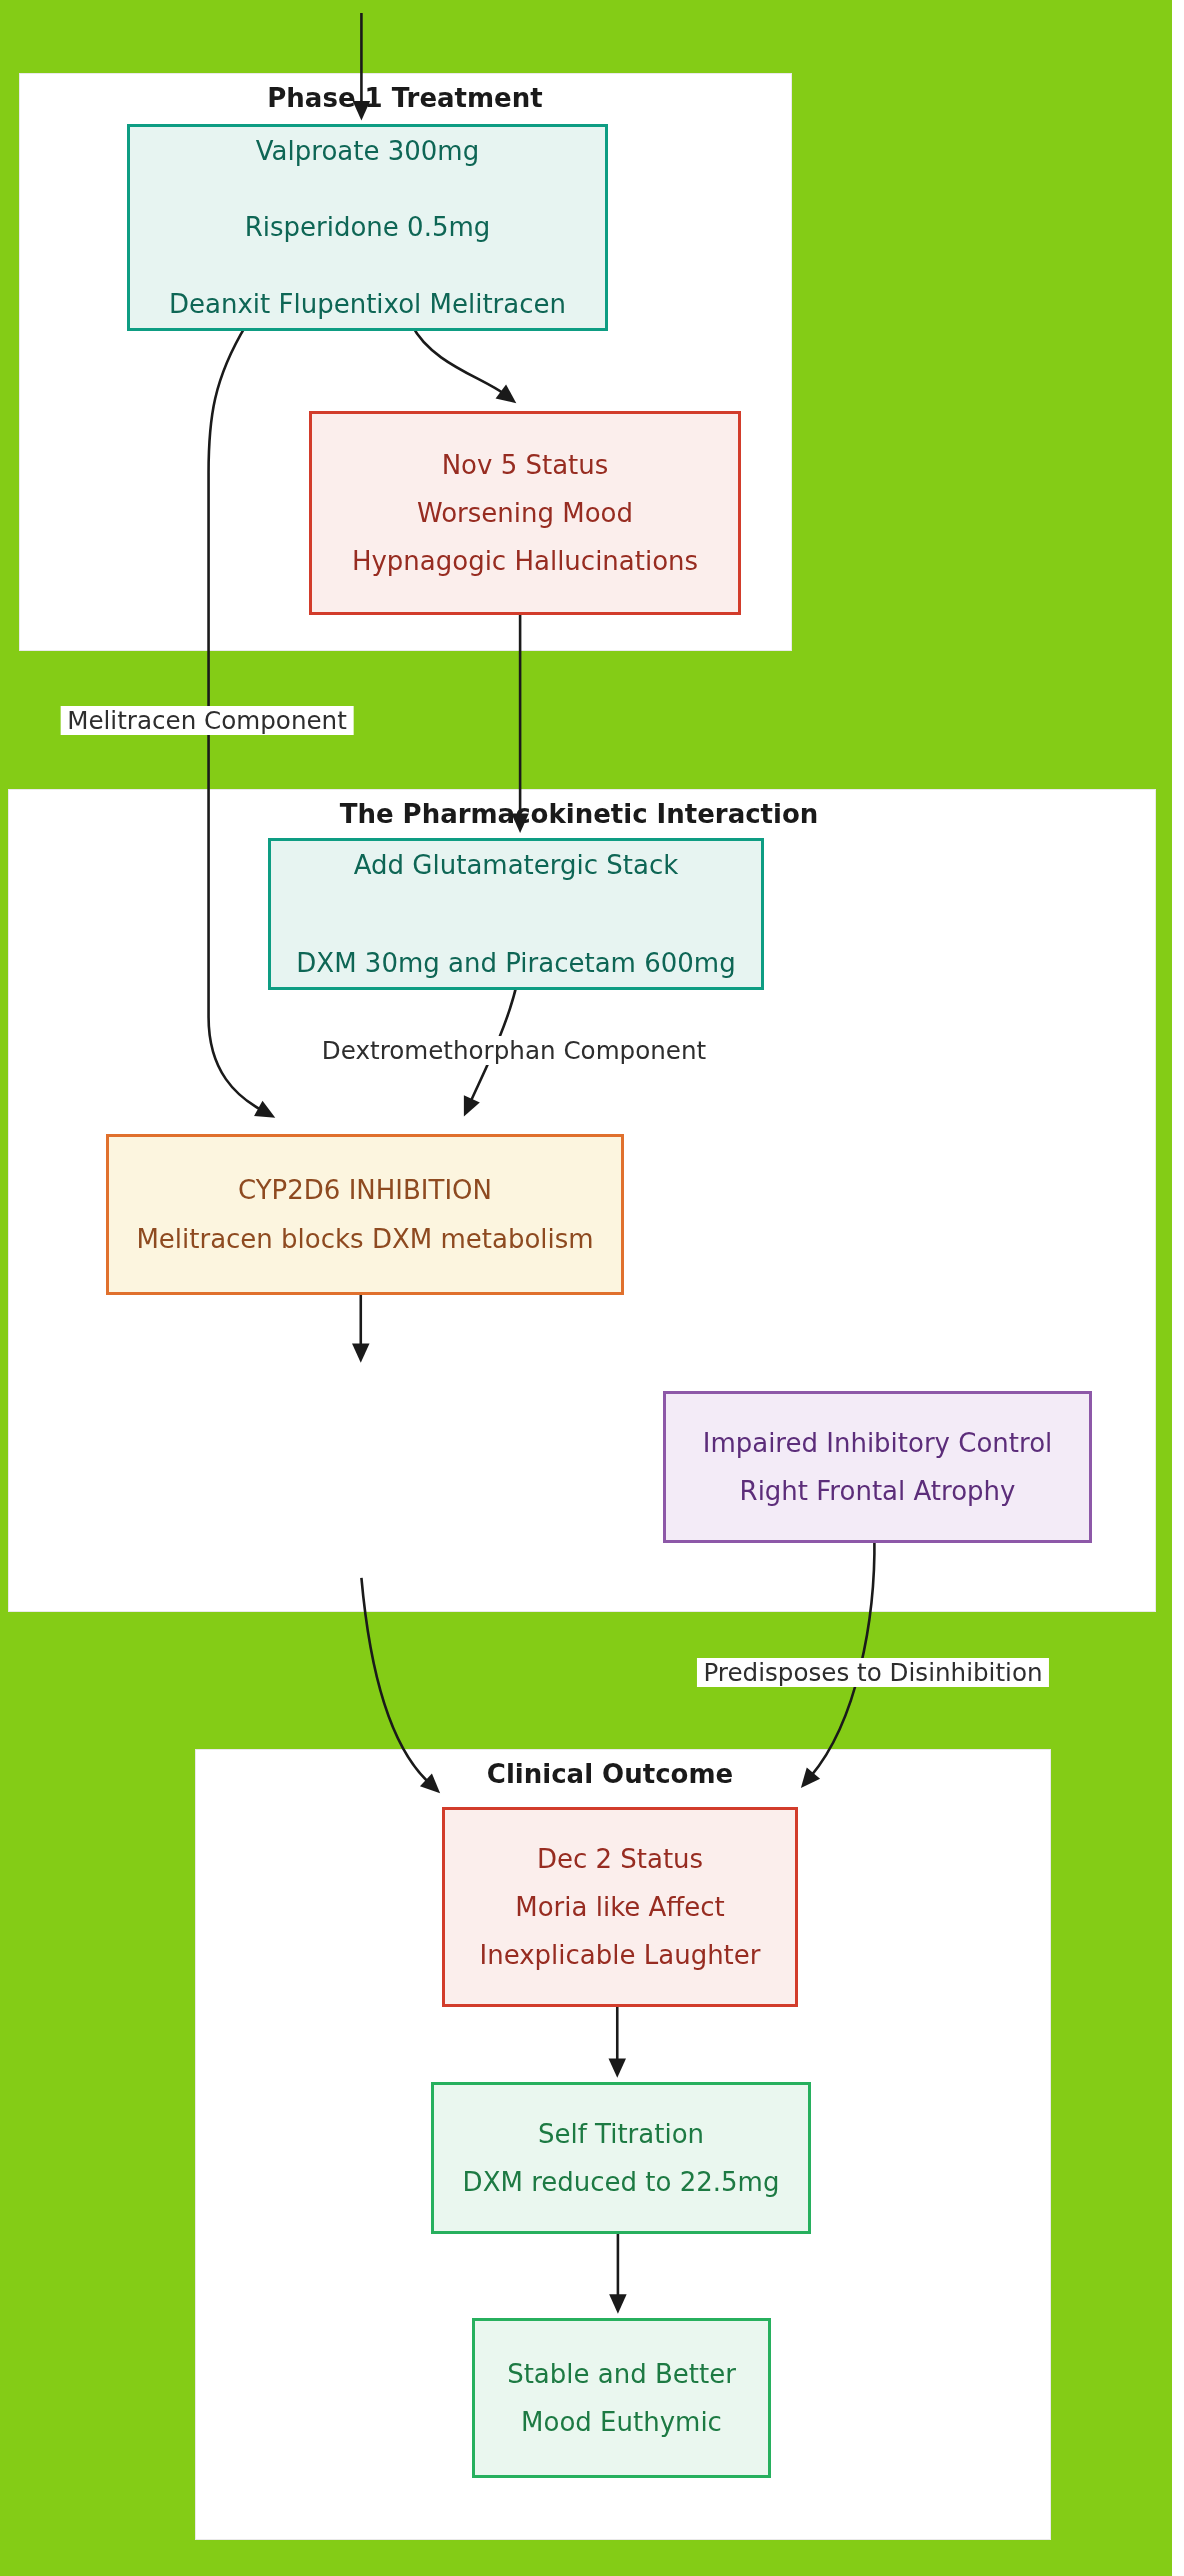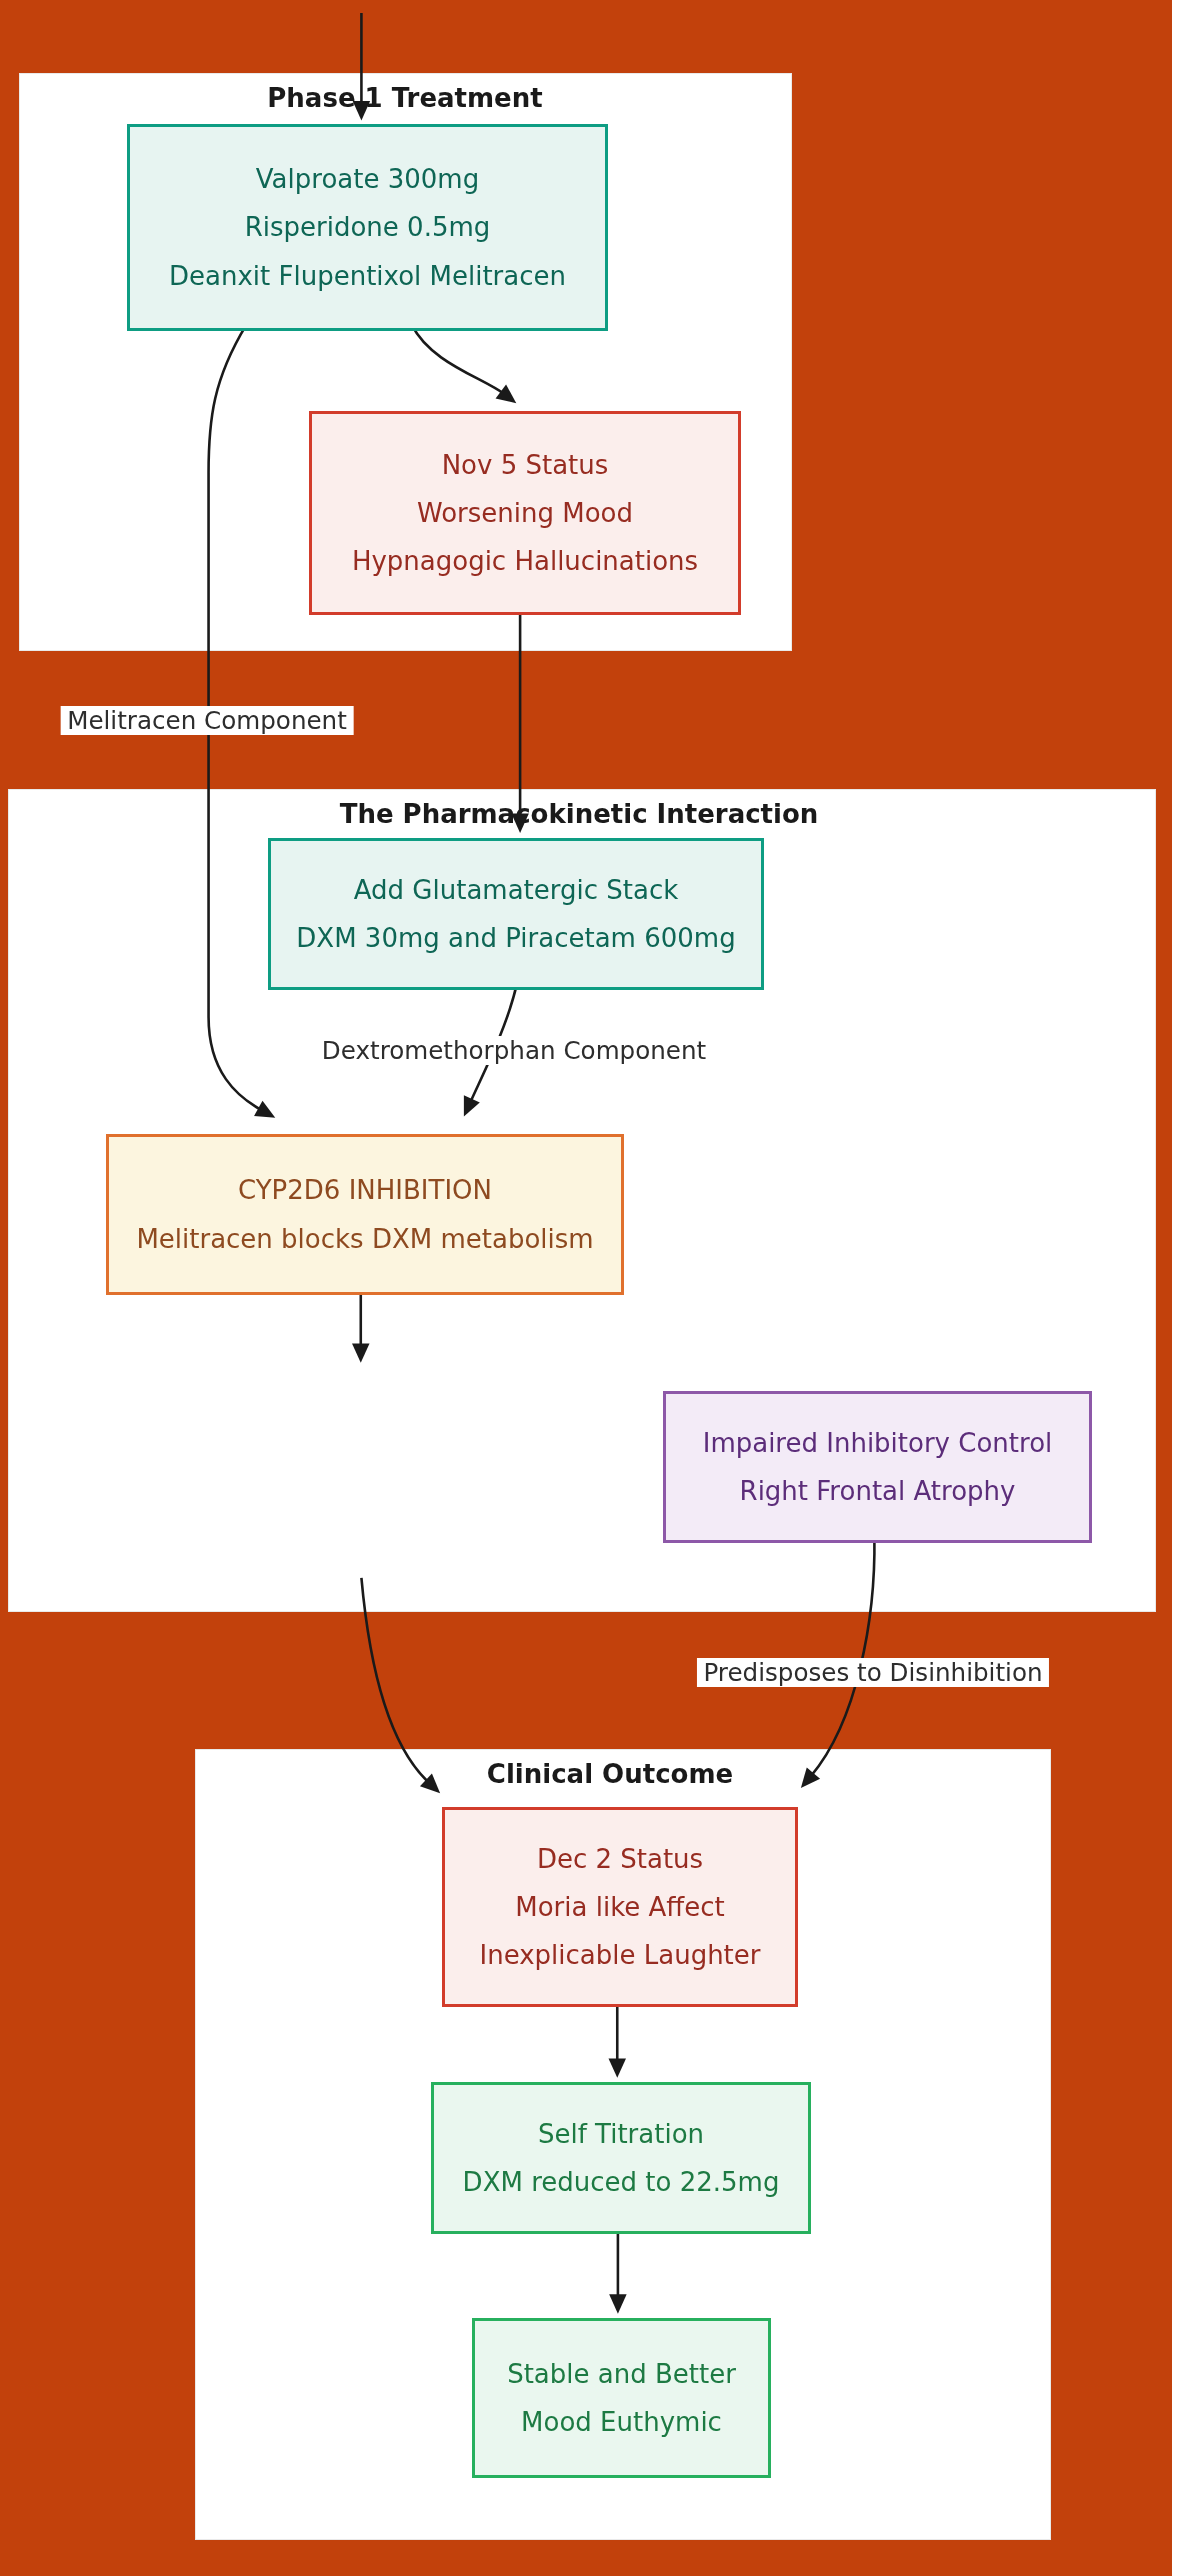--- a/index.html
+++ b/index.html
@@ -1,17 +1,17 @@
 <!DOCTYPE html>
 <html style="font-size:10.4px"><head>
 <meta charset="utf-8">
 <style>
   html,body{margin:0;padding:0;background:#ffffff;}
   .canvas{
-    position:relative;width:1172px;height:2576px;background:#c2410c;
+    position:relative;width:1172px;height:2576px;background:#84cc16;
     font-family:"DejaVu Sans","Liberation Sans",sans-serif;overflow:hidden;
   }
   
   .subgraph{position:absolute;border:1.9px solid #e9e9e9;background:#ffffff;z-index:1;}
   .subgraph-title{
     position:absolute;transform:translateX(-50%);white-space:nowrap;
     font-size:26px;font-weight:bold;color:#1a1a1a;z-index:4;
   }
   #sub-phase1{left:19.4px;top:73px;width:771px;height:576px;}
   #sub-phase1-title{left:405px;top:83px;}
@@ -21,21 +21,21 @@
   #sub-outcome-title{left:610px;top:1759px;}
   
   #edges{position:absolute;left:0;top:0;z-index:2;pointer-events:none;}
   
   .node{
     position:absolute;z-index:3;display:flex;flex-direction:column;
     align-items:center;justify-content:center;text-align:center;
     font-size:26px;line-height:1.85;border-style:solid;border-width:3.2px;
   }
   .node span{display:block;white-space:nowrap;}
-  .teal  {background:#e7f4f1;border-color:#0e9d83;color:#0e6655;}
+  .teal  {background:#e7f4f1;border-color:#0e9d83;color:#0e6655;justify-content:space-between;}
   .green {background:#eaf7ef;border-color:#27b05e;color:#1d7a43;}
   .red   {background:#fbeeec;border-color:#d23c2b;color:#972c21;}
   .orange{background:#fcf5df;border-color:#e0702d;color:#8e4a20;}
   .purple{background:#f3ebf7;border-color:#8d58a8;color:#5c2d7a;}
   #node-treatment   {left:127px; top:124px; width:475px; height:201px;}
   #node-nov5        {left:309px; top:411px; width:426px; height:198px;}
   #node-glutamatergic{left:268px;top:838px;width:490px; height:146px;}
   #node-cyp2d6      {left:106px; top:1122px;width:512px; height:155px;margin-top:12px;}
   #node-dxmspike    {left:146px; top:1366px;width:431px; height:212px;}
   #node-atrophy     {left:663px;top:1391px;width:423px; height:146px;}

